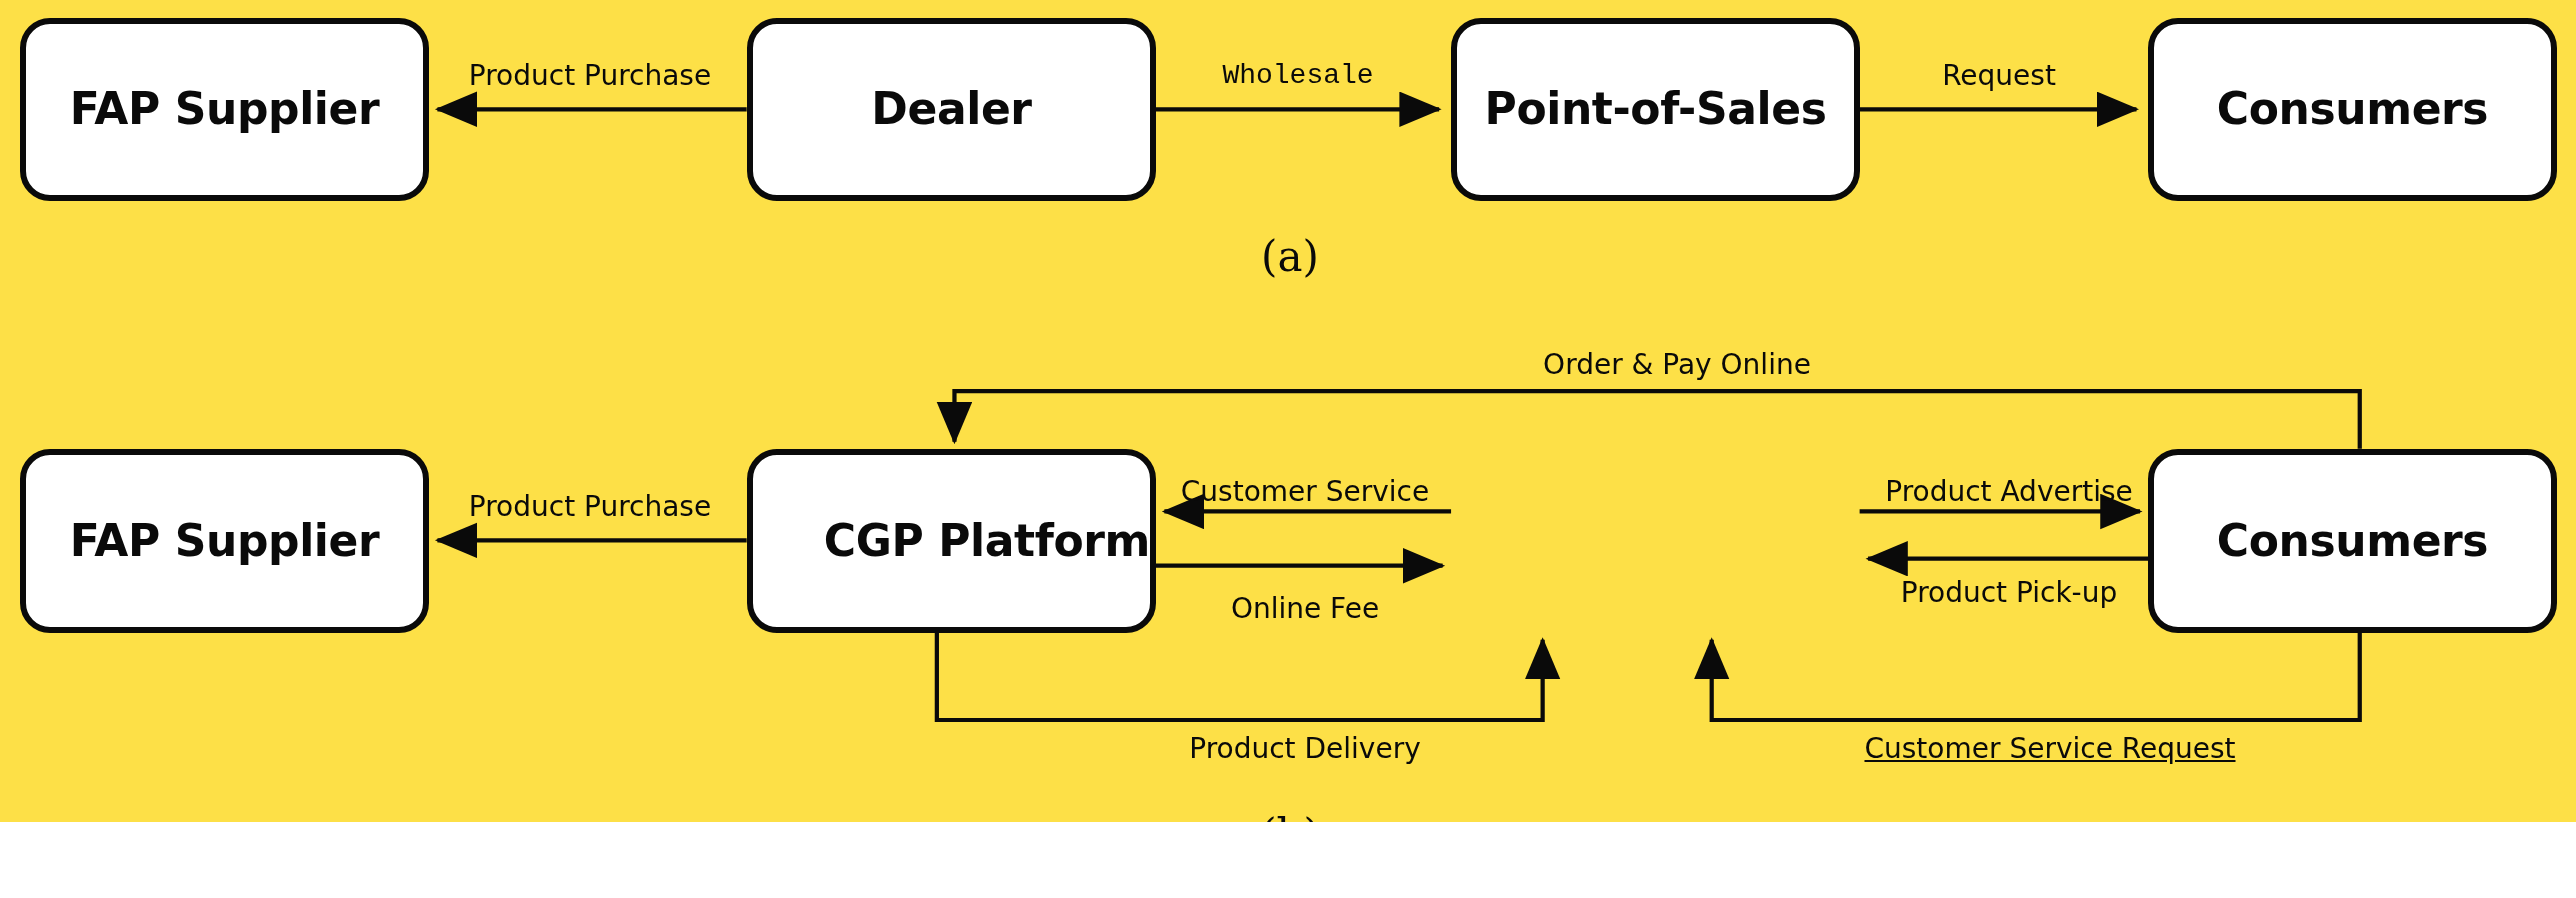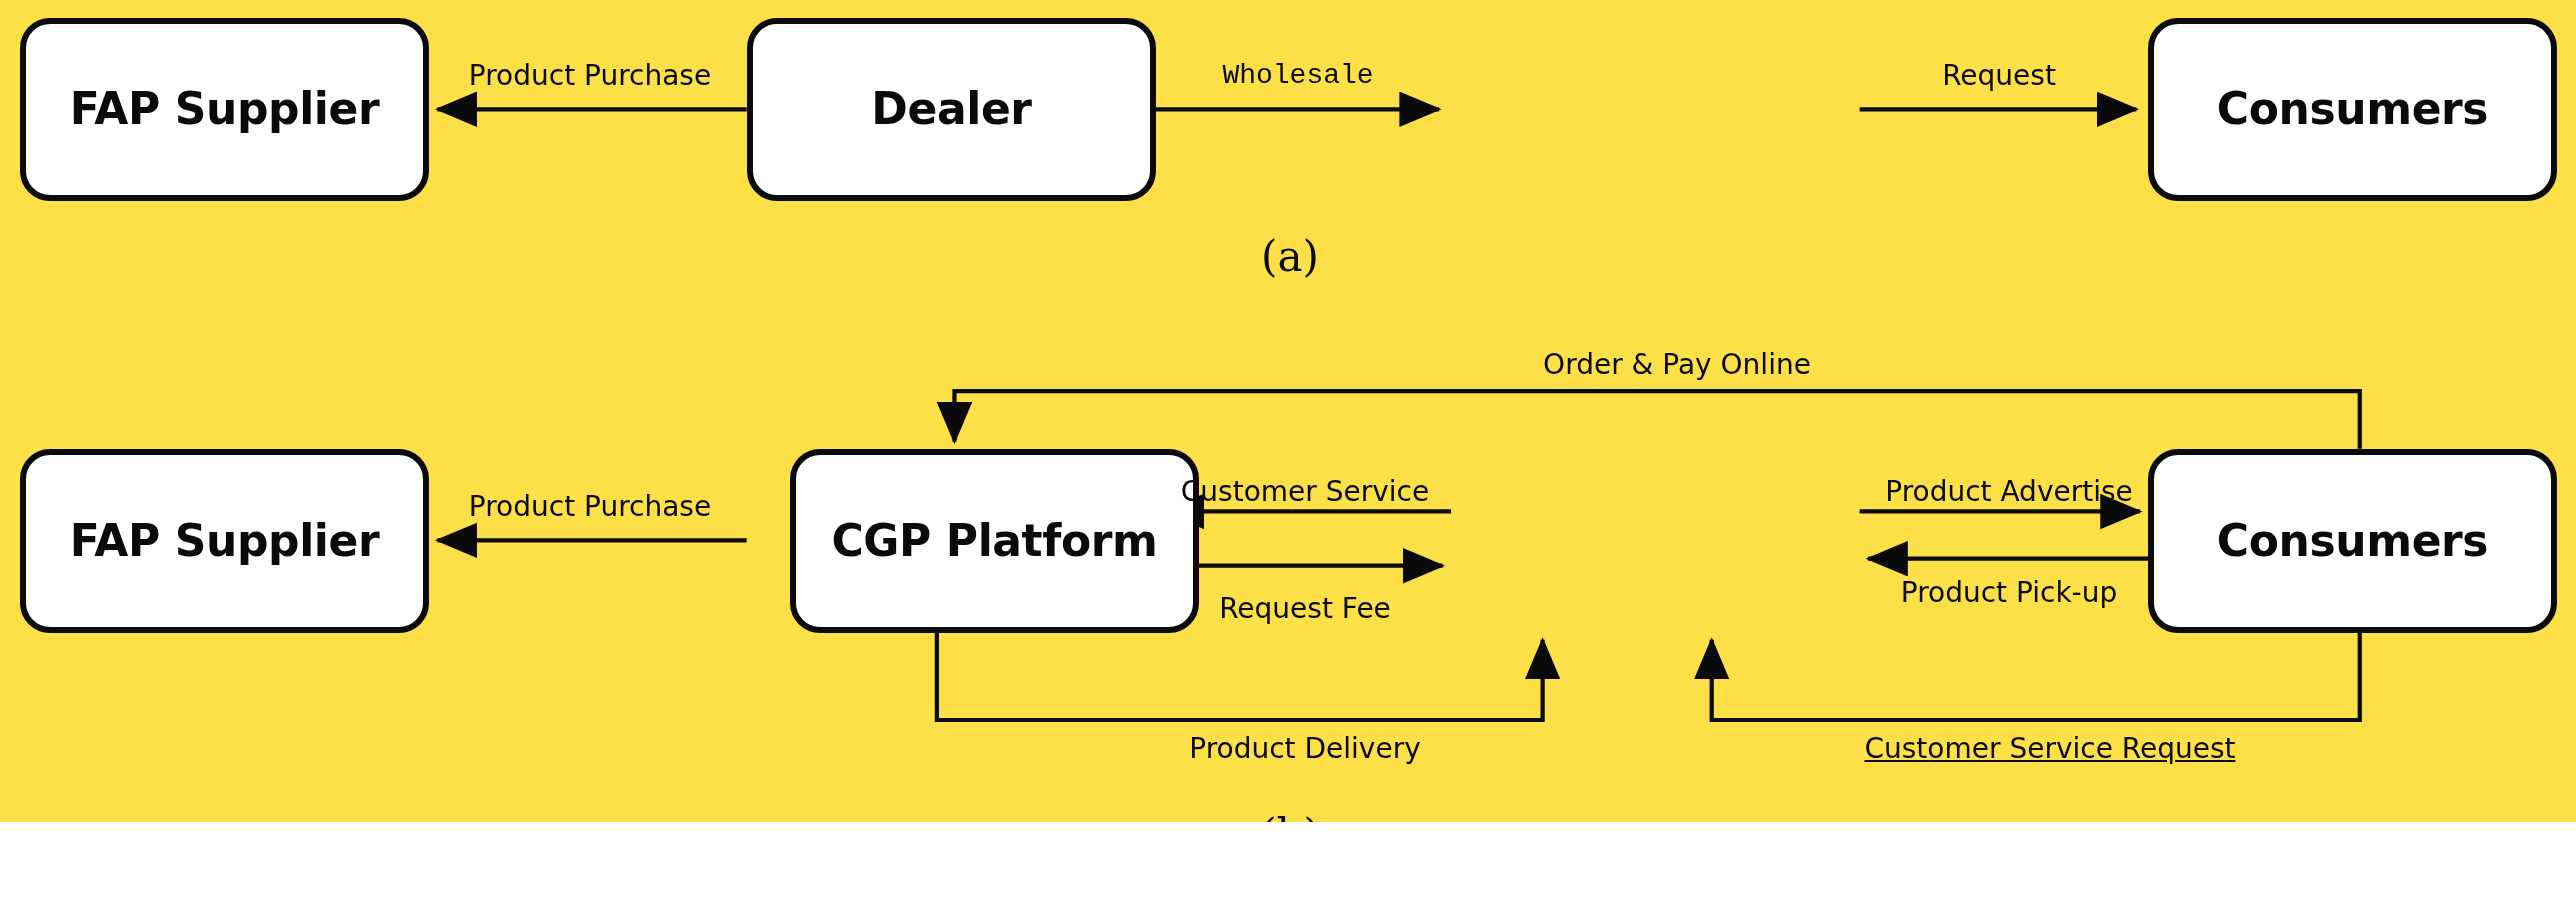--- a/index.html
+++ b/index.html
@@ -80,53 +80,56 @@
   </svg>
 
   <div class="node" style="left:20px;top:17.6px;width:409px;height:183px;">
     <span class="node-label">FAP Supplier</span>
   </div>
 
   <div class="node" style="left:747px;top:17.6px;width:409px;height:183px;">
     <span class="node-label">Dealer</span>
   </div>
 
+  <div class="node" style="left:1451px;top:17.6px;width:409px;height:183px;">
+    <span class="node-label">Point-of-Sales</span>
+  </div>
 
   <div class="node" style="left:2148px;top:17.6px;width:409px;height:183px;">
     <span class="node-label">Consumers</span>
   </div>
 
   <div class="edge-label" style="left:590px;top:62px;">Product Purchase</div>
 
   <div class="edge-label" style="left:1298px;top:62px;font-family:Liberation Mono, monospace;">Wholesale</div>
 
   <div class="edge-label" style="left:1999px;top:62px;">Request</div>
 
   <div class="panel-caption" style="left:1290px;top:236px;">(a)</div>
 
   <div class="node" style="left:20px;top:449px;width:409px;height:184px;">
     <span class="node-label">FAP Supplier</span>
   </div>
 
-  <div class="node" style="left:790px;top:449px;width:409px;height:184px;">
+  <div class="node" style="left:747px;top:449px;width:409px;height:184px;justify-content:flex-end;">
     <span class="node-label">CGP Platform</span>
   </div>
 
 
   <div class="node" style="left:2148px;top:449px;width:409px;height:184px;">
     <span class="node-label">Consumers</span>
   </div>
 
   <div class="edge-label" style="left:590px;top:493px;">Product Purchase</div>
 
   <div class="edge-label" style="left:1657px;top:351px;margin-left:20px;">Order &amp; Pay Online</div>
 
   <div class="edge-label" style="left:1305px;top:478px;">Customer Service</div>
 
-  <div class="edge-label" style="left:1305px;top:595px;">Request Fee</div>
+  <div class="edge-label" style="left:1305px;top:595px;">Online Fee</div>
 
   <div class="edge-label" style="left:2009px;top:478px;">Product Advertise</div>
 
   <div class="edge-label" style="left:2009px;top:579px;">Product Pick-up</div>
 
   <div class="edge-label" style="left:1305px;top:735px;">Product Delivery</div>
 
   <div class="edge-label" style="left:2050px;top:735px;text-decoration:underline;">Customer Service Request</div>
 
   <div class="panel-caption" style="left:1290px;top:814px;">(b)</div>

